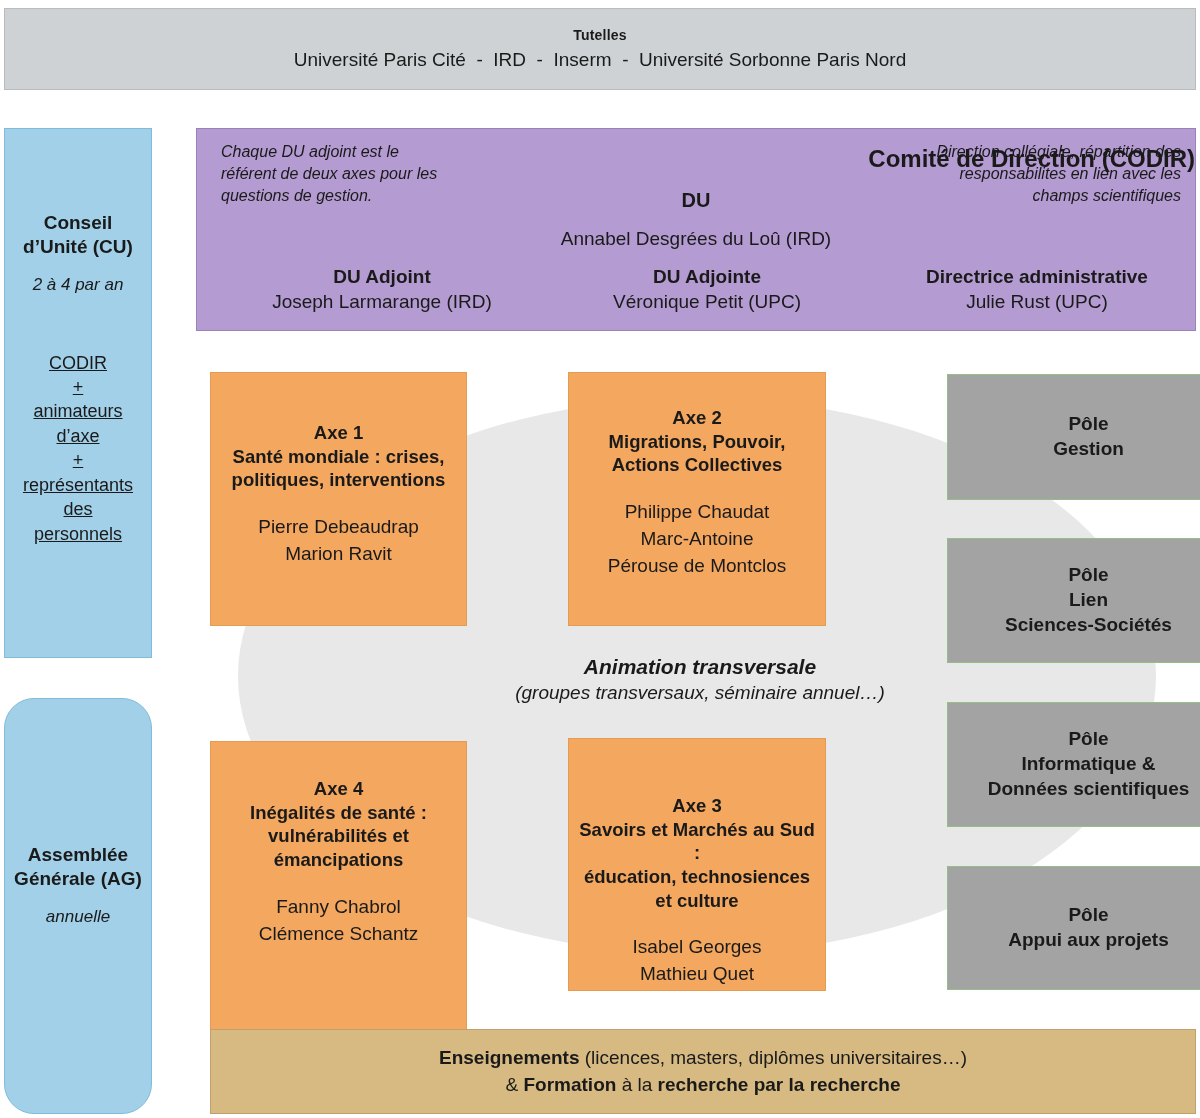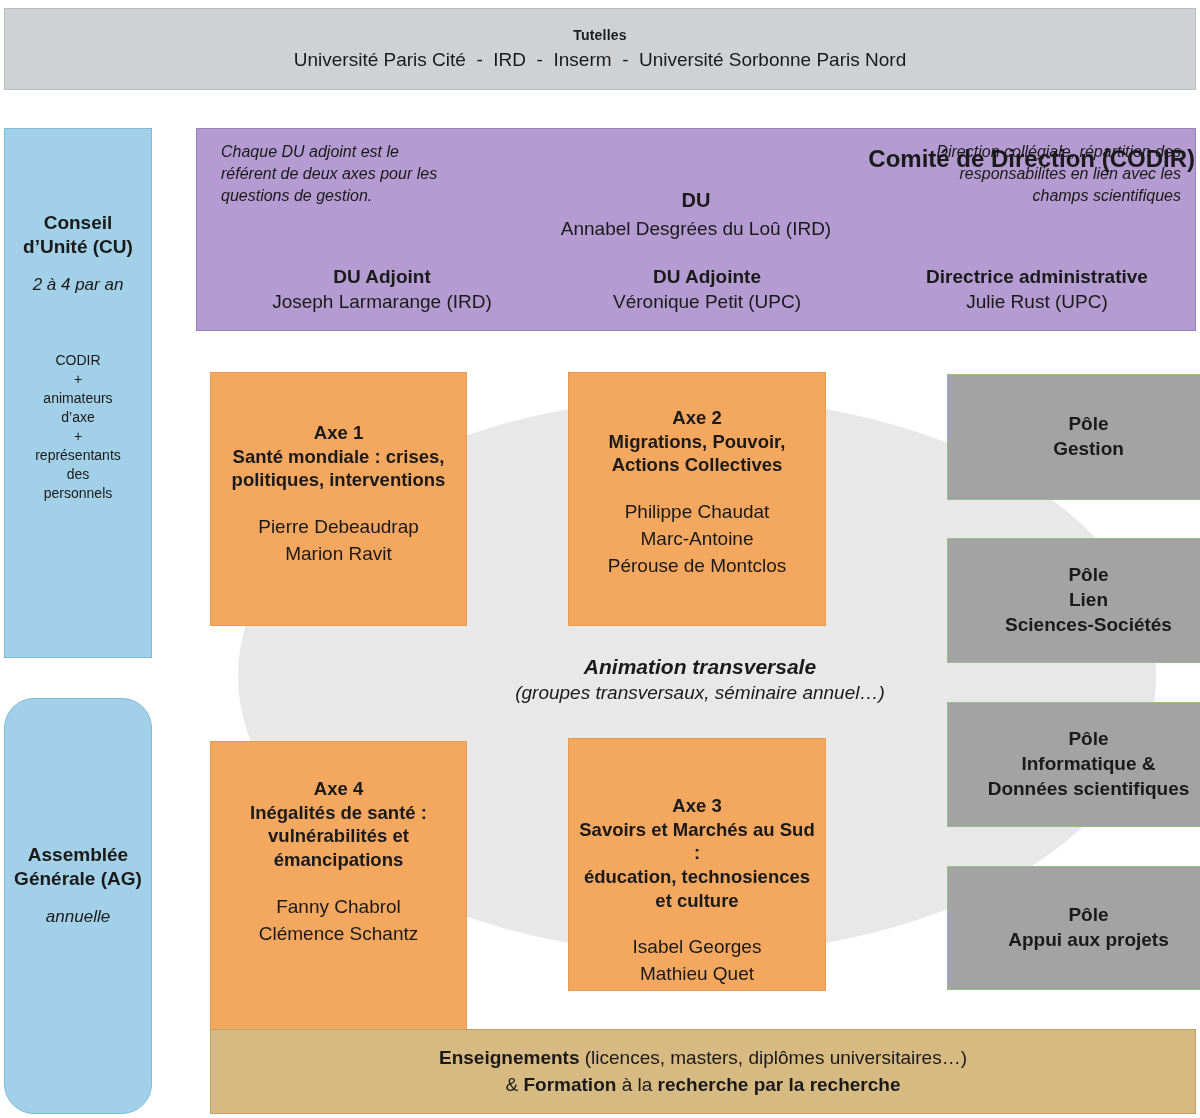--- a/index.html
+++ b/index.html
@@ -64,23 +64,24 @@
     font-weight: bold;
     font-size: 19px;
     line-height: 1.25;
   }
   .blue-ital {
     font-style: italic;
     font-size: 17px;
     margin-top: 16px;
   }
   .blue-body {
-    font-size: 14px;
+    font-size: 18px;
     line-height: 1.36;
     margin-top: 56px;
+    text-decoration: underline;
   }
   .ag-inner {
     position: absolute;
     left: 0; right: 0;
     top: 144px;
   }
 
   
   #codir {
     position: absolute;
@@ -104,21 +105,21 @@
     text-align: right;
     font-weight: bold;
     font-size: 24px;
   }
   #codir .du-block {
     position: absolute;
     left: 0; right: 0; top: 60px;
     text-align: center;
   }
   #codir .du-block .du-label { font-weight: bold; font-size: 20px; }
-  #codir .du-block .du-name  { font-size: 19px; margin-top: 6px; }
+  #codir .du-block .du-name  { font-size: 19px; margin-top: 16px; }
 
   #codir .role {
     position: absolute;
     top: 137px;
     text-align: center;
   }
   #codir .role .role-title { font-weight: bold; font-size: 19px; }
   #codir .role .role-name  { font-size: 19px; margin-top: 3px; }
   #codir .role-1 { left: 20px;  width: 330px; }
   #codir .role-2 { left: 360px; width: 300px; }

